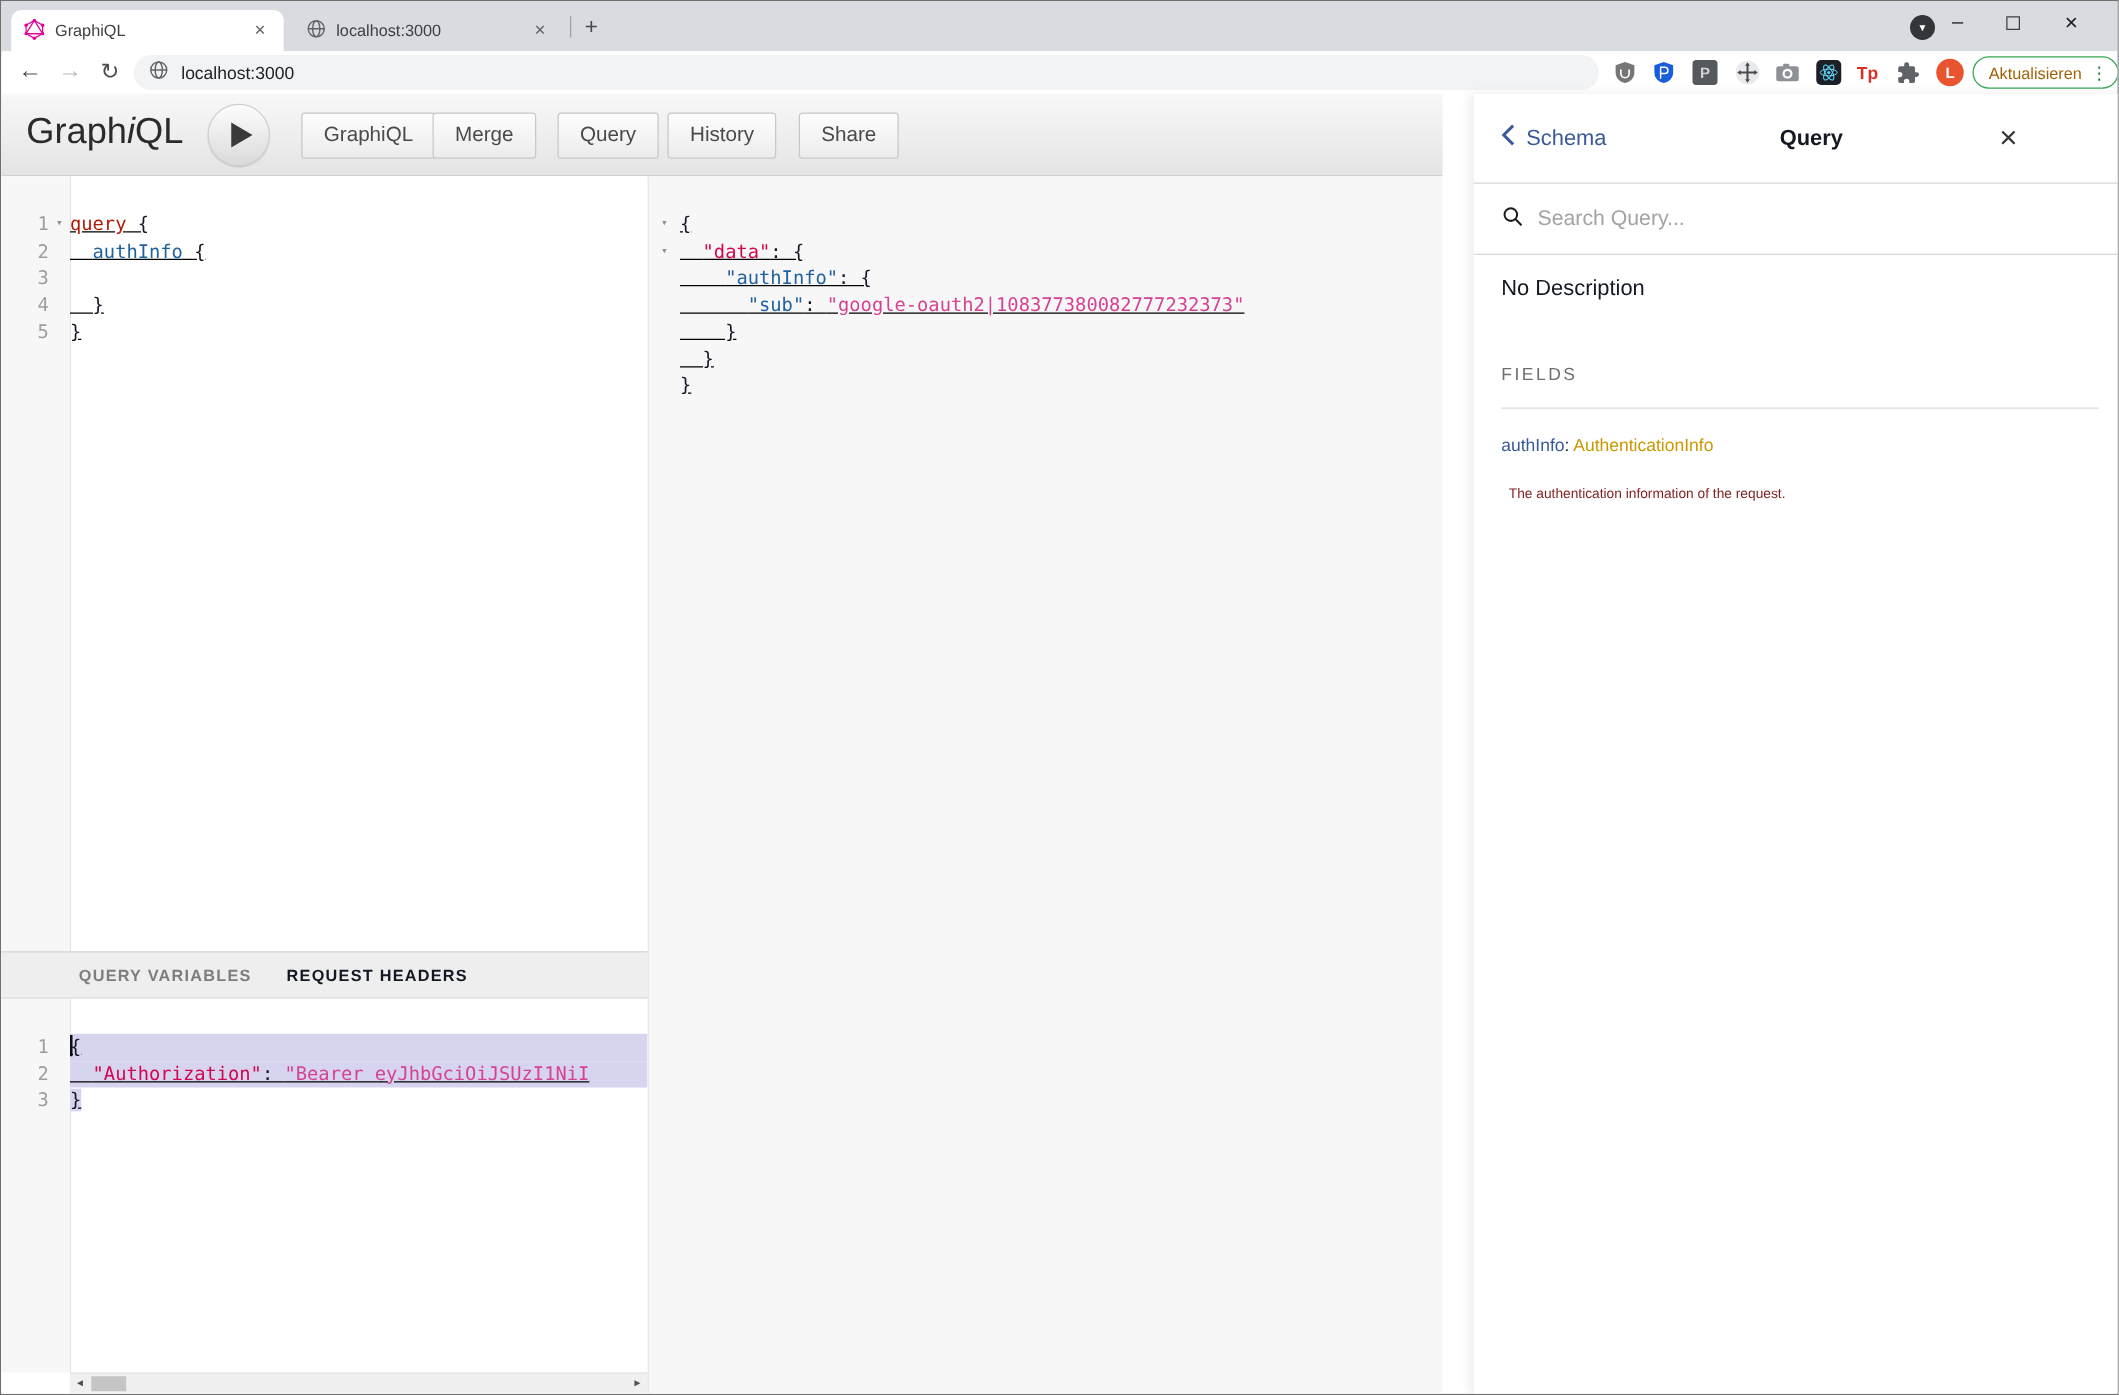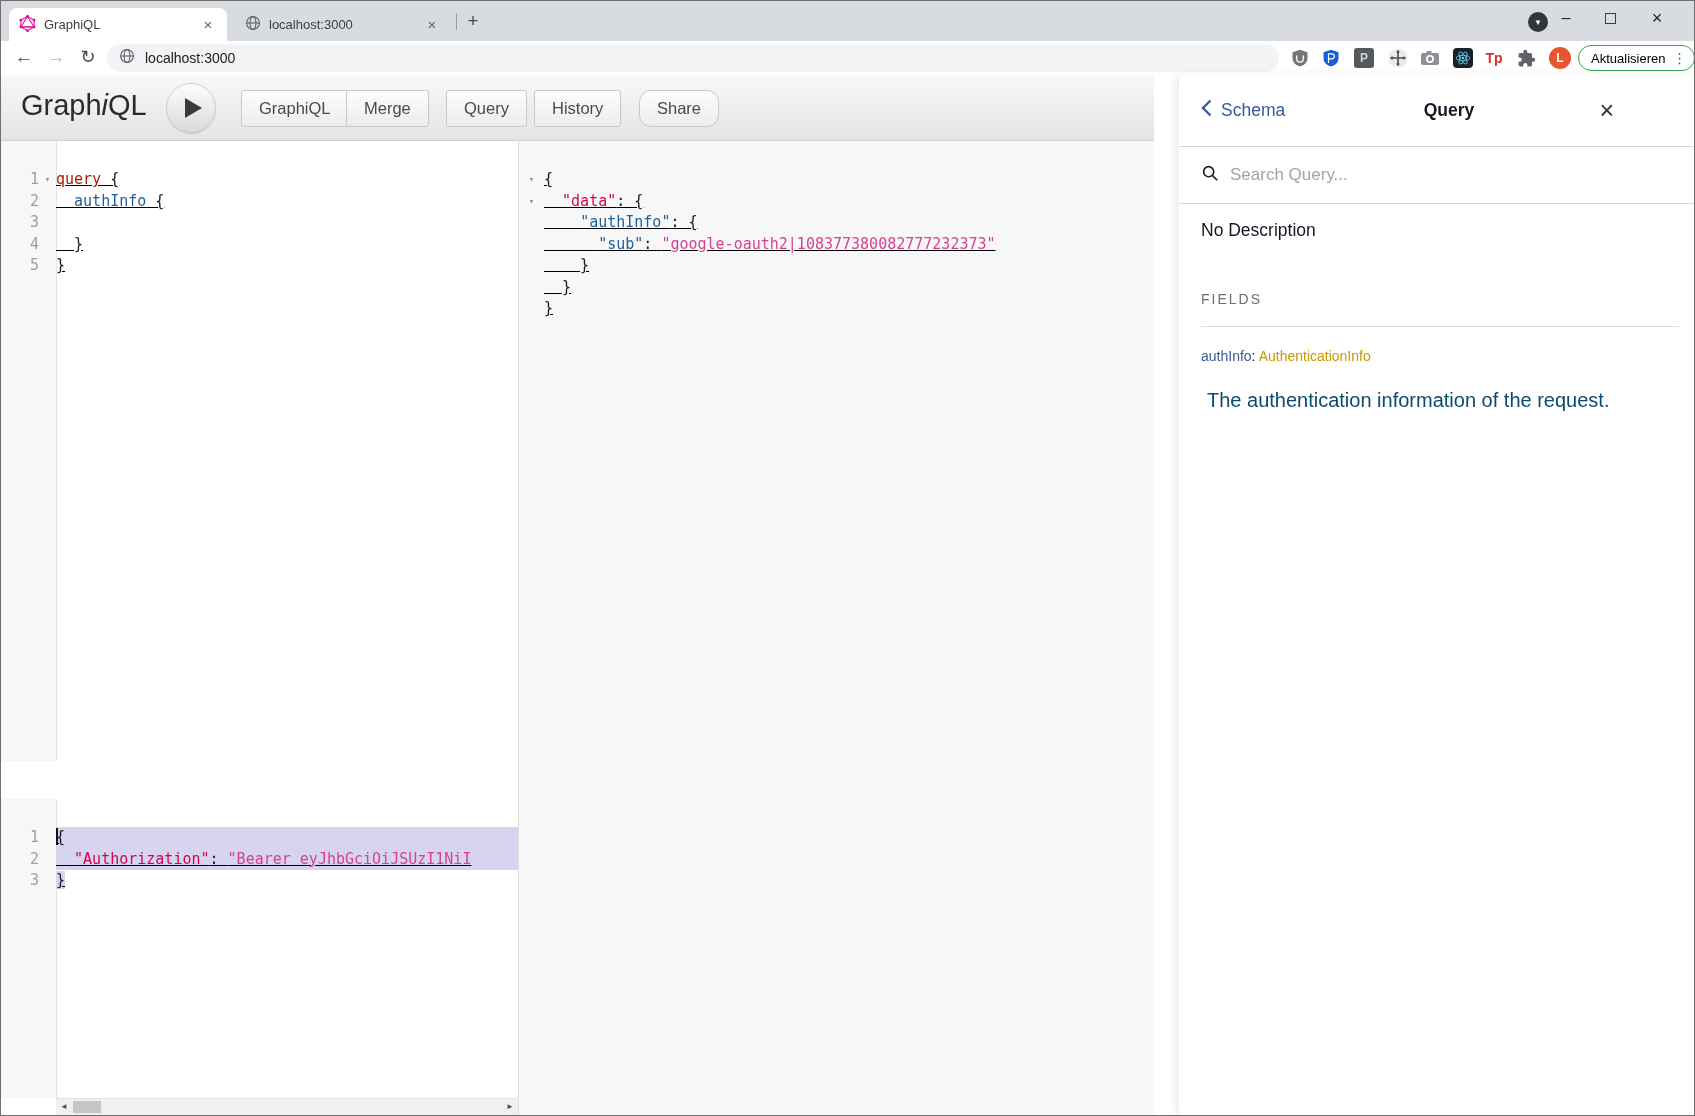--- a/index.html
+++ b/index.html
@@ -32,32 +32,32 @@
   .nav-fwd { left:40px; color:#b8bcc0; }
   .nav-reload { left:72px; font-size:18px; }
   .omnibox { position:absolute; left:106px; top:3px; width:1172px; height:28px; background:#f1f3f4; border-radius:14px; display:flex; align-items:center; padding:0 12px; }
   .omnibox .url { font-size:14px; color:#202124; margin-left:10px; }
   .ext { position:absolute; top:7px; width:20px; height:20px; display:flex; align-items:center; justify-content:center; }
   .ext-p-badge { width:20px; height:20px; background:#55585c; border-radius:3px; color:#cfd2d6; font-size:12px; font-weight:bold; text-align:center; line-height:20px; }
   .ext-react-badge { width:20px; height:20px; background:#1b2026; border-radius:4px; display:flex; align-items:center; justify-content:center; }
   .ext-tp { font-size:14px; font-weight:bold; color:#d93025; font-style:normal; }
   .avatar { position:absolute; left:1548px; top:6px; width:22px; height:22px; border-radius:50%; background:#e8542e; color:#fff; font-size:12px; font-weight:bold; text-align:center; line-height:22px; }
   .update-pill { position:absolute; left:1577px; top:4px; height:26px; border:1px solid #34a853; border-radius:13px; background:#fff; display:flex; align-items:center; padding:0 8px 0 12px; }
-  .update-pill .label { color:#000000; font-size:13px; }
+  .update-pill .label { color:#a16207; font-size:13px; }
   .update-pill .kebab { color:#188038; font-size:14px; margin-left:7px; }
 
   
   .app { position:relative; height:1040px; background:#fff; }
   .topbar { position:absolute; left:0; top:0; width:1153px; height:66px; background:linear-gradient(#f8f8f8,#e4e4e4); border-bottom:1px solid #d0d0d0; }
   .logo { position:absolute; left:20px; top:14px; font-size:29px; color:#2b2b2b; font-weight:500; }
   .logo i { font-style:italic; }
   .play-btn { position:absolute; left:165px; top:8px; width:50px; height:50px; border-radius:50%; background:linear-gradient(#fdfdfd,#dadada); border:1px solid #cfcfcf; box-shadow:0 1px 1px rgba(0,0,0,.15); display:flex; align-items:center; justify-content:center; }
   .play-tri { width:0; height:0; border-left:17px solid #3a3a3a; border-top:10px solid transparent; border-bottom:10px solid transparent; margin-left:5px; }
   .tb-btn { position:absolute; top:15px; height:37px; background:linear-gradient(#fdfdfd,#ececec); border:1px solid #c8c8c8; border-radius:3px; font-size:16.5px; color:#4a4a4a; padding:0 17px; line-height:35px; }
-  .btn-prettify { left:240px; } .btn-merge { left:345px; } .btn-copy { left:445px; } .btn-history { left:533px; } .btn-share { left:638px;border-radius:12px; }
+  .btn-prettify { left:240px; } .btn-merge { left:345px; } .btn-copy { left:445px; } .btn-history { left:533px; } .btn-share { left:638px; }
 
   
   .cm-row { display:flex; height:21.5px; line-height:21.5px; font-family:"DejaVu Sans Mono", monospace; font-size:15px; }
   .ln { width:38px; text-align:right; color:#9e9e9e; flex:none; }
   .fold { width:17px; text-align:center; color:#909090; font-size:9px; flex:none; }
   .code { white-space:pre; flex:1; overflow:hidden;text-decoration:underline; }
   .tk-kw { color:#B11A04; } .tk-prop { color:#1F61A0; } .tk-def { color:#D2054E; }
   .tk-str { color:#D64292; } .tk-pun { color:#141823; } .tk-var { color:#D2054E; }
 
   .query-pane { position:absolute; left:0; top:66px; width:518px; height:974px; background:#fff; border-right:1px solid #ddd; }
@@ -95,21 +95,21 @@
   .doc-search input { border:none; outline:none; background:transparent; font-size:17px; color:#333; margin-left:11px; width:300px; font-family:"Liberation Sans",sans-serif; }
   .doc-search input::placeholder { color:#a3a3a3; }
   .doc-body { padding:16px 40px 0 22px; }
   .no-desc { font-size:17.5px; color:#141823; }
   .fields-heading { margin-top:50px; font-size:14px; font-weight:normal; color:#6e6e6e; letter-spacing:2px; }
   .fields-divider { margin-top:19px; border-bottom:1px solid #dcdcdc; }
   .field-row { margin-top:21px; font-size:14px; }
   .field-name { color:#3B5998; }
   .field-colon { color:#141823; }
   .field-type { color:#CA9800; }
-  .field-desc { margin-top:25px; padding-left:6px; font-size:20px; color:#0c4a6e; }
+  .field-desc { margin-top:25px; padding-left:6px; font-size:11px; color:#7f1d1d; }
 </style>
 </head>
 <body>
 
 <div class="window">
 
   <div class="tabstrip">
     <div class="tab tab1 active">
       <span>
         <svg width="17" height="17" viewBox="0 0 100 100">
@@ -259,20 +259,24 @@
           <span class="fold"></span>
           <span class="code"><span class="tk-pun">  }</span></span>
         </div>
         <div class="cm-row">
           <span class="ln">5</span>
           <span class="fold"></span>
           <span class="code"><span class="tk-pun">}</span></span>
         </div>
       </div>
 
+      <div class="varbar">
+        <span class="vartab first inactive">QUERY VARIABLES</span>
+        <span class="vartab active">REQUEST HEADERS</span>
+      </div>
 
       <div class="headers-editor editor-gutter-bg">
         <div class="cm-row sel-full">
           <span class="ln">1</span>
           <span class="fold"></span>
           <span class="code"><span class="cursor"></span><span class="tk-pun">{</span></span>
         </div>
         <div class="cm-row sel-full">
           <span class="ln">2</span>
           <span class="fold"></span>

